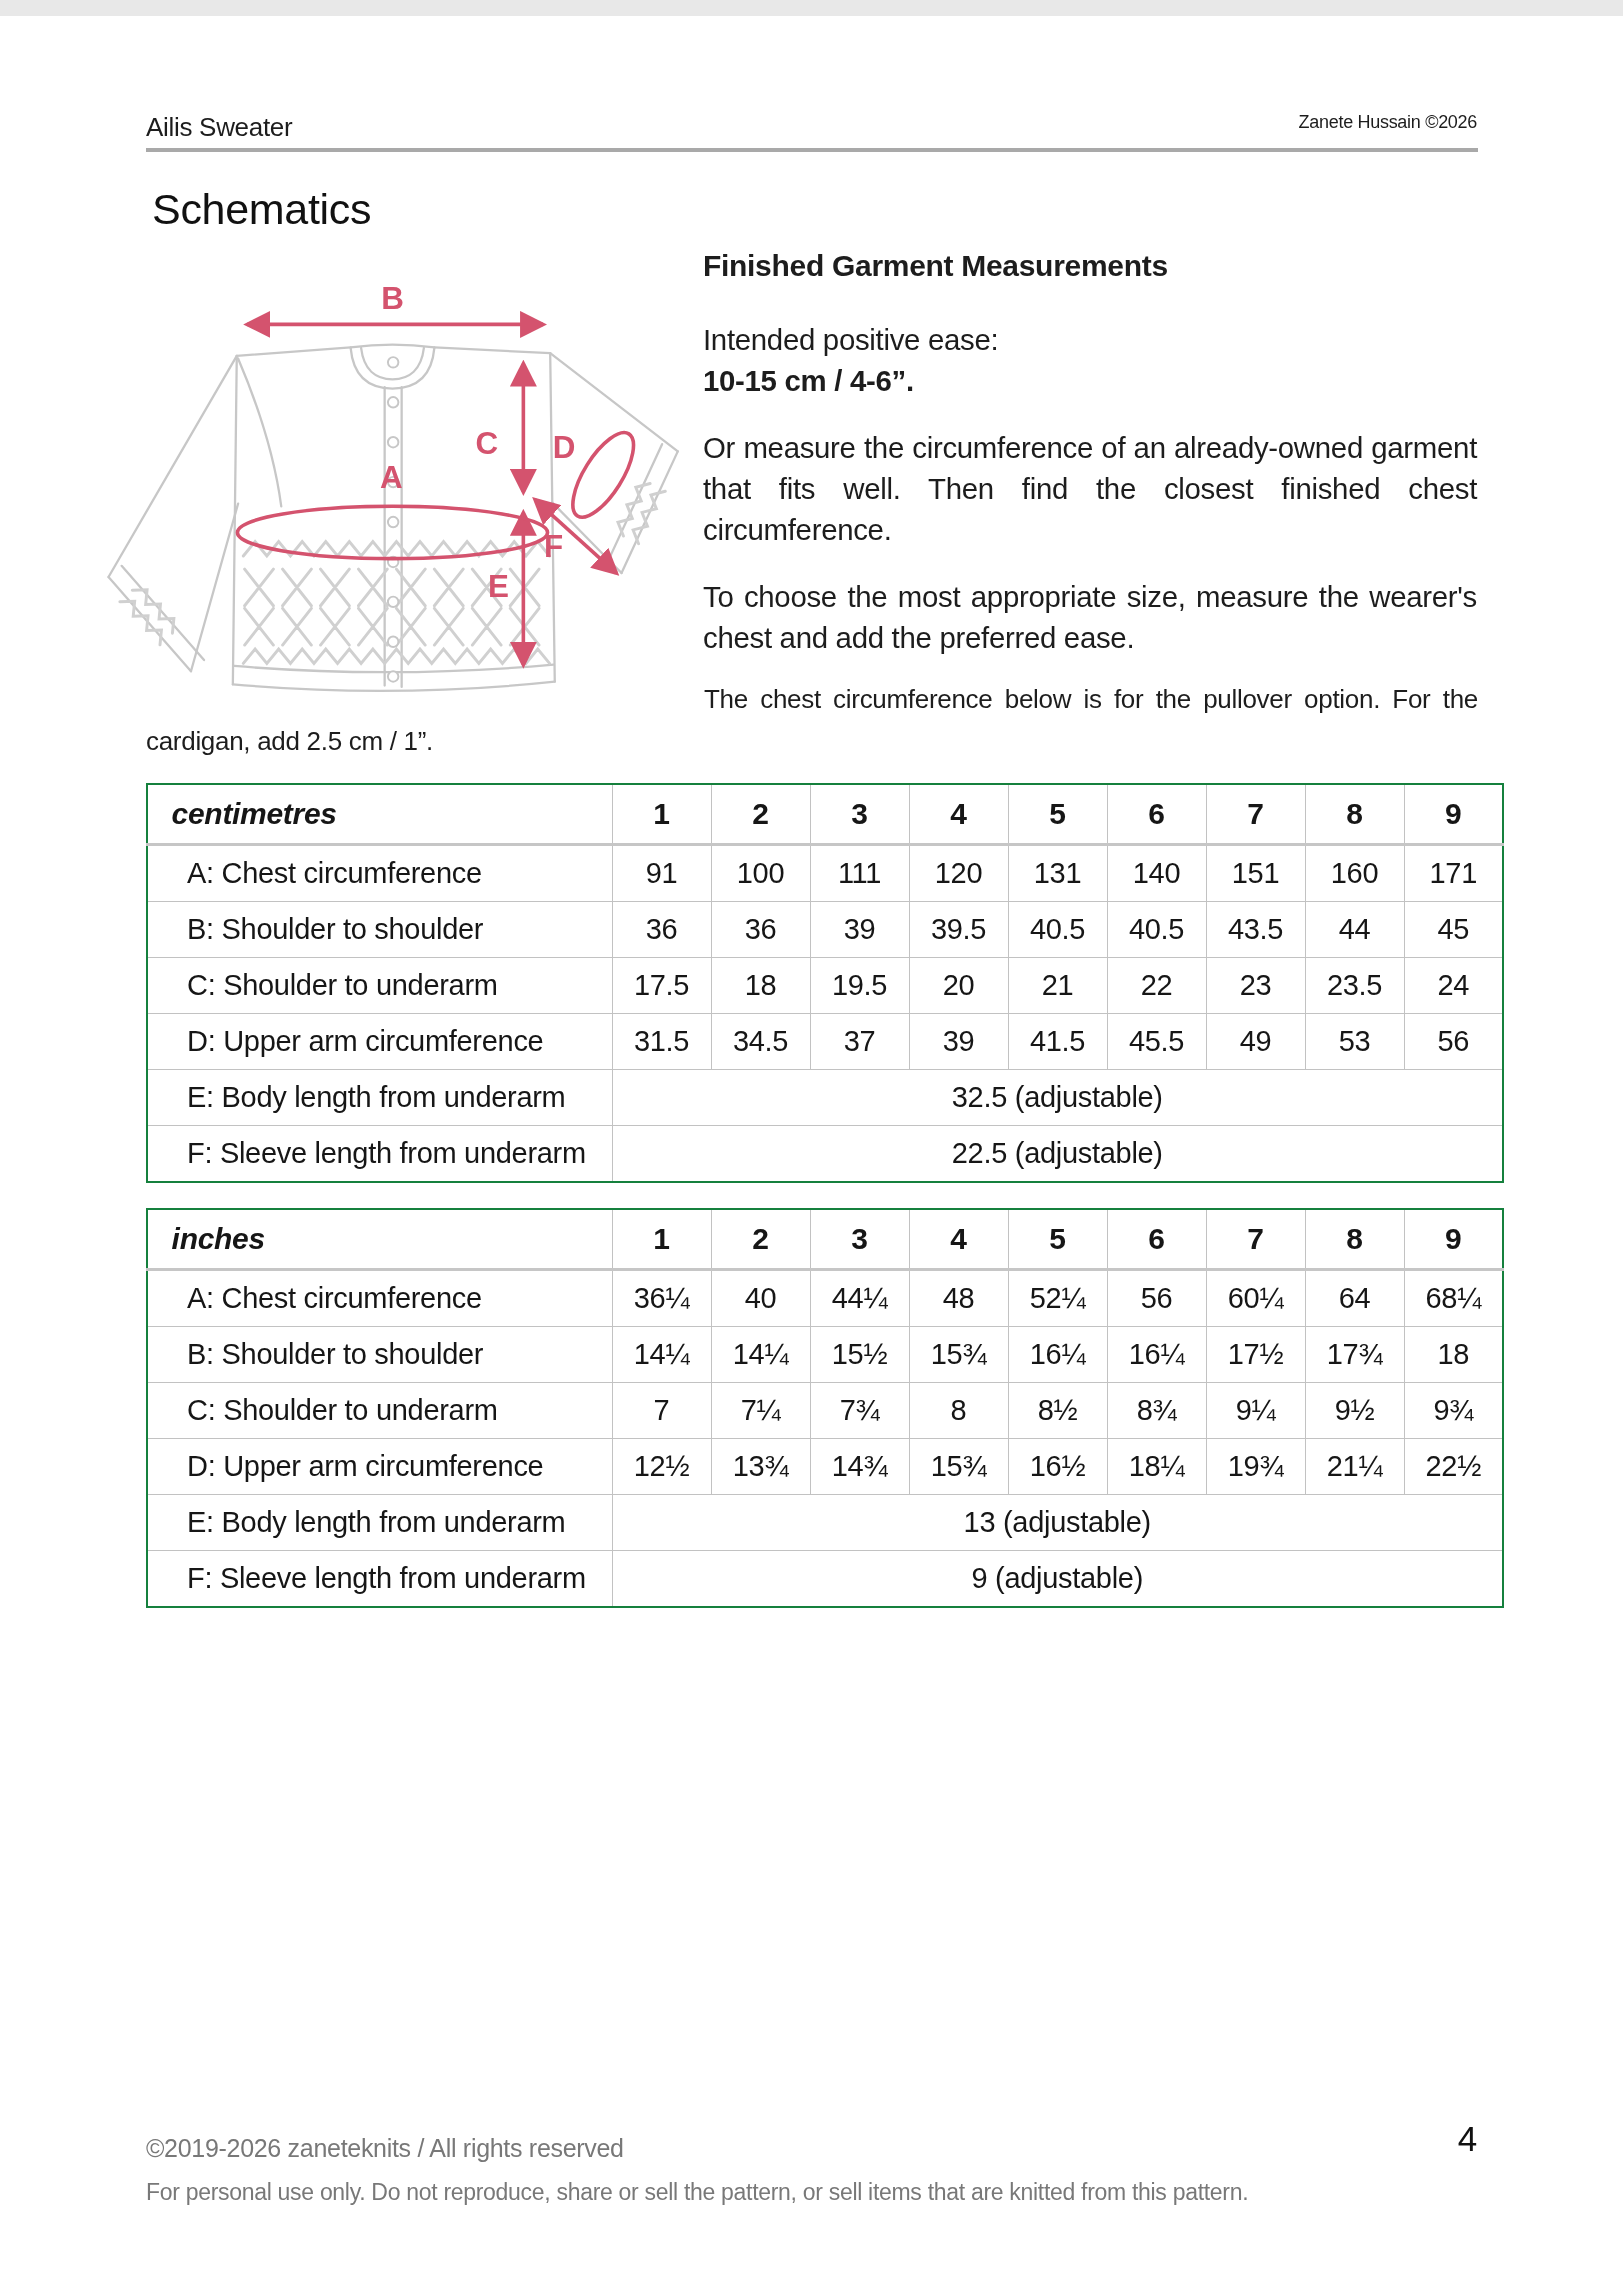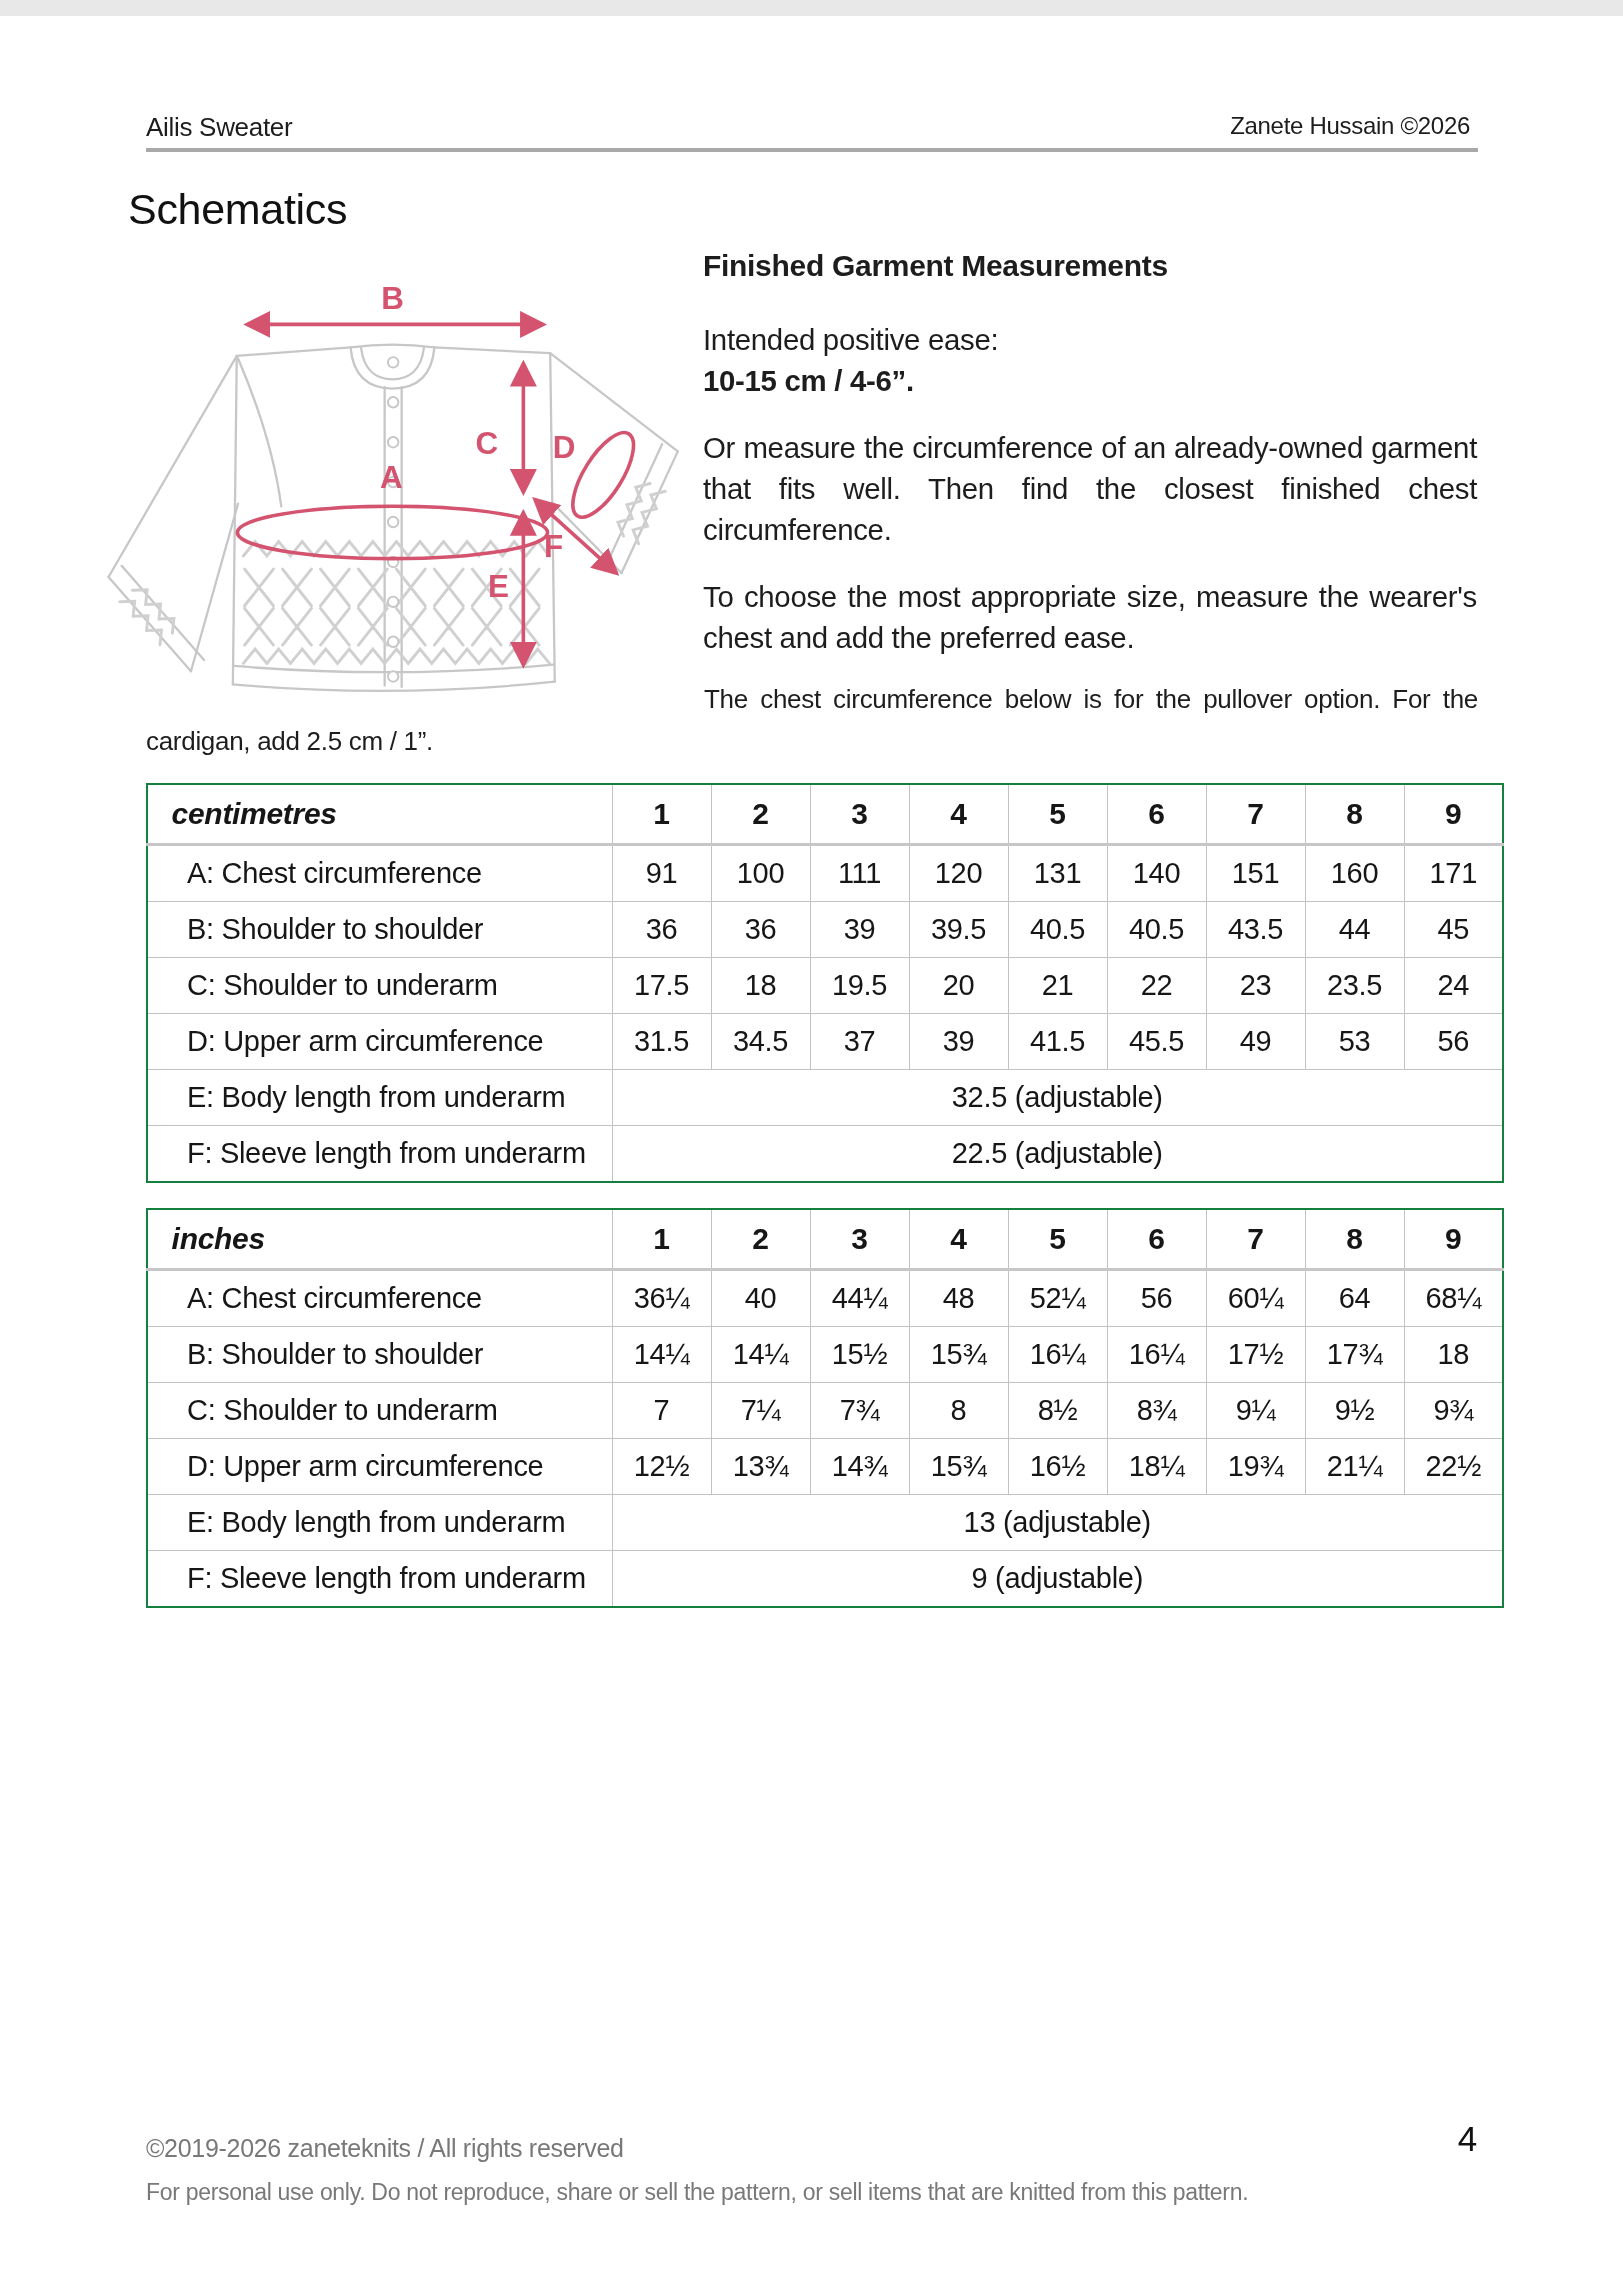--- a/index.html
+++ b/index.html
@@ -3,23 +3,23 @@
 <meta charset="utf-8">
 <style>
   html,body{margin:0;padding:0;background:#e8e8e8;}
   .page{
     position:relative; width:1623px; height:2295px; background:#ffffff;
     margin:16px auto; overflow:hidden;
     font-family:"Liberation Sans","DejaVu Sans",sans-serif;
     color:#1d1d1d; letter-spacing:-0.3px;
   }
   .hdr-left{position:absolute; left:146px; top:96px; font-size:26px;}
-  .hdr-right{position:absolute; right:153px; top:96px; font-size:24px;}
+  .hdr-right{position:absolute; right:146px; top:96px; font-size:18px;}
   .hdr-rule{position:absolute; left:146px; top:132px; width:1332px; height:3.9px; background:#a9a9a9;}
-  .title{position:absolute; left:128px; top:169px; font-size:43px; font-weight:400; color:#111;}
+  .title{position:absolute; left:152px; top:169px; font-size:43px; font-weight:400; color:#111;}
 
   .schematic{position:absolute; left:98px; top:260px; width:589px; height:424px;}
 
   .rightcol{position:absolute; left:703px; top:229px; width:774px; font-size:29.4px; line-height:41px;}
   .rc-heading{font-weight:700; font-size:30px; margin:0 0 0 0;}
   .ease{margin-top:33px;}
   .ease-bold{font-weight:700;}
   .para{text-align:justify; margin-top:26px;}
   .pullover{position:absolute; left:146px; top:662px; width:1332px; font-size:26px;
             line-height:42px; text-align:justify; text-indent:558px;}

